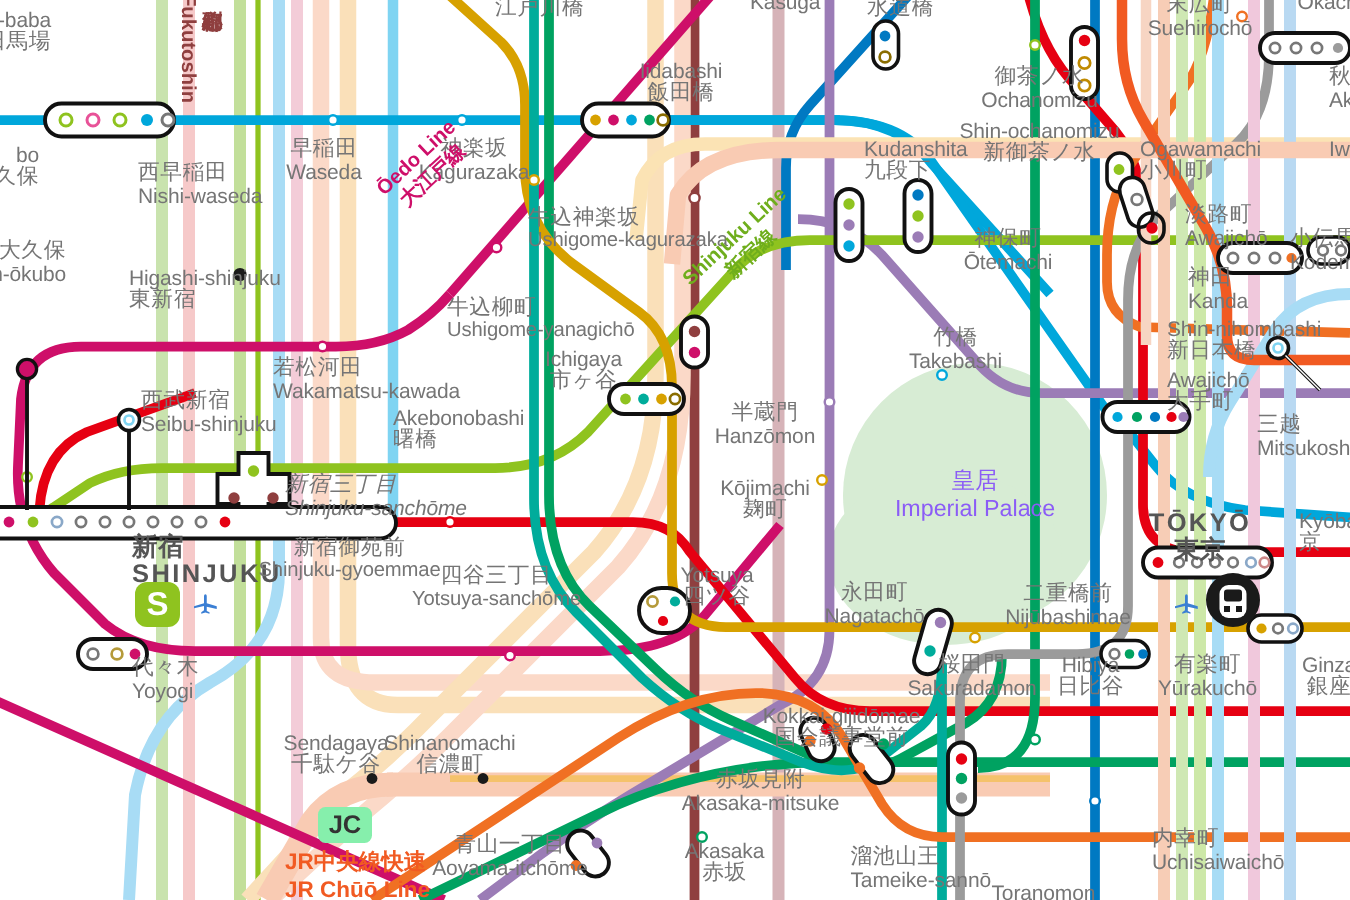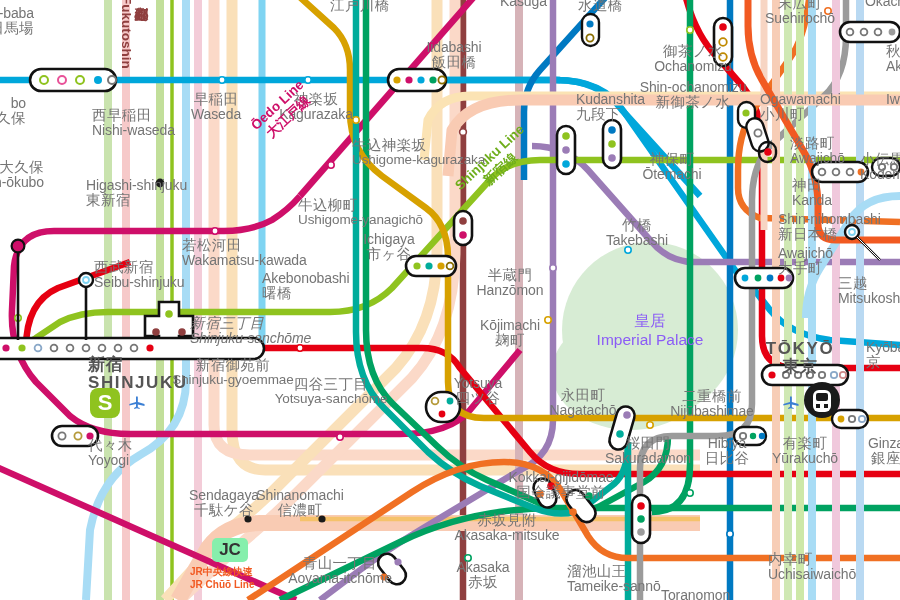--- a/index.html
+++ b/index.html
@@ -22,21 +22,21 @@
   .linelbl .en{display:block;font-size:13.5px;}
   .linelbl .jp{display:block;font-size:13.5px;}
   .ip-lbl{position:absolute;text-align:center;transform:translateX(-50%);color:#8b5cf6;line-height:1.2;}
   .ip-lbl .jp{display:block;font-size:15.5px;}
   .ip-lbl .en{display:block;font-size:15.5px;}
   .badge{position:absolute;display:flex;align-items:center;justify-content:center;
          font-weight:700;color:#fff;border-radius:8px;}
   .jc-badge{position:absolute;display:flex;align-items:center;justify-content:center;
          font-weight:700;color:#333;border-radius:5px;font-size:17px;}
   .jc-text{position:absolute;font-weight:700;line-height:1.25;white-space:nowrap;}
-  .jc-text span{display:block;font-size:10px;}
+  .jc-text span{display:block;font-size:15px;}
   .icon{position:absolute;}
 </style>
 </head>
 <body>
 
 <div id="map-root">
 
   <svg id="map-svg" viewBox="0 0 900 600" xmlns="http://www.w3.org/2000/svg">
     <defs>
       <style>

